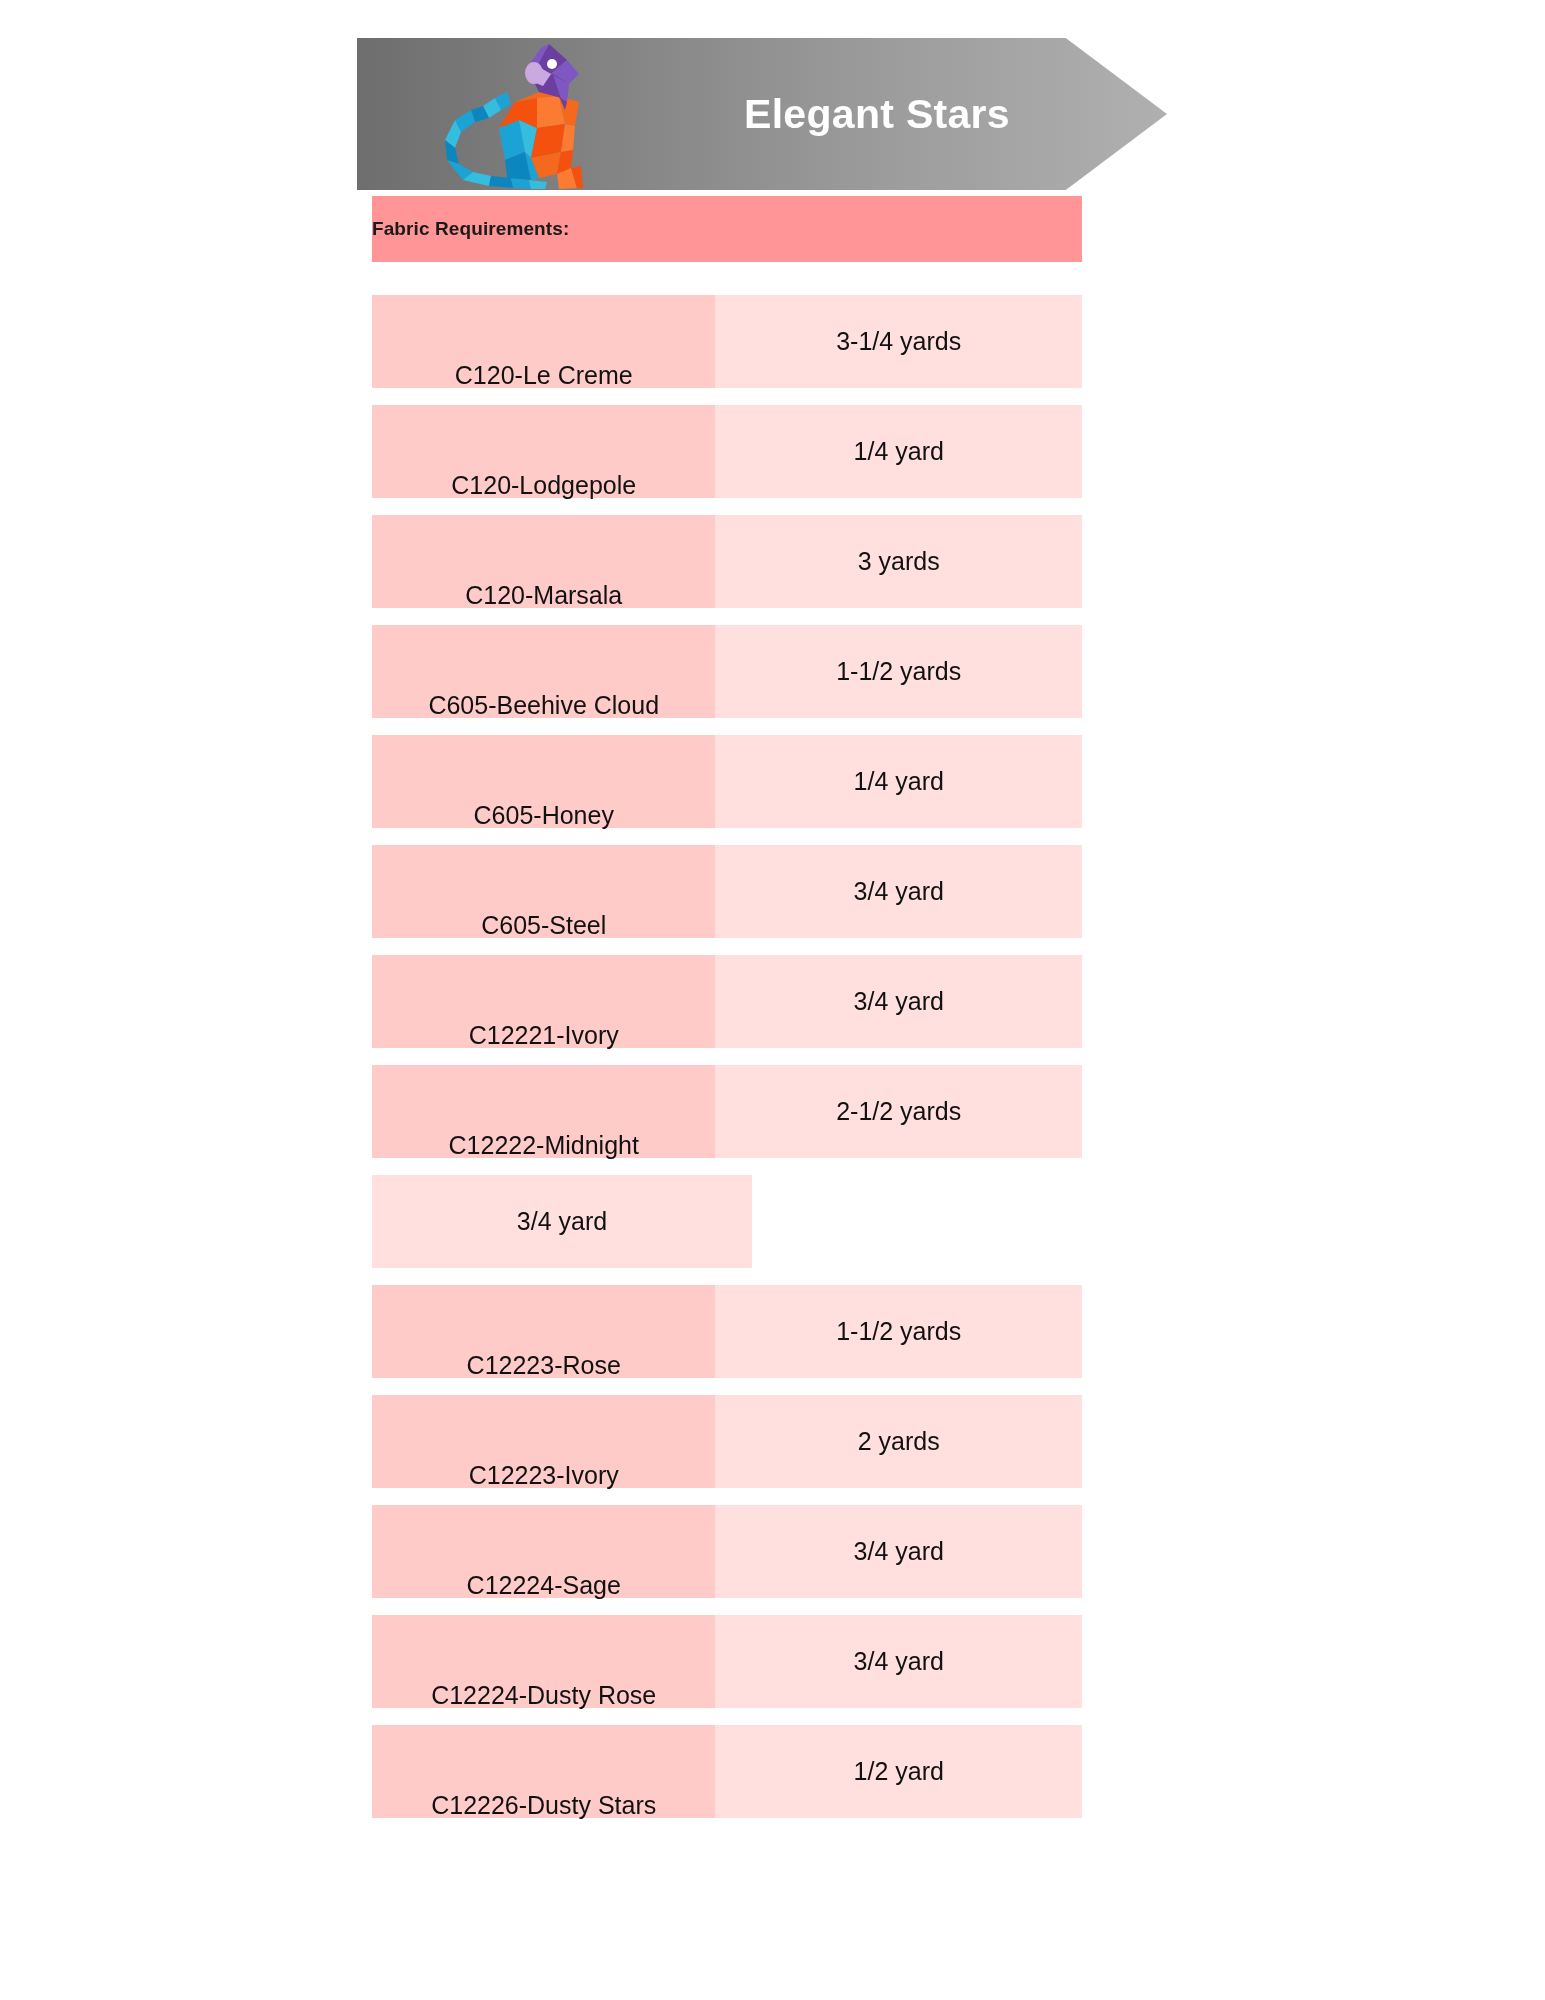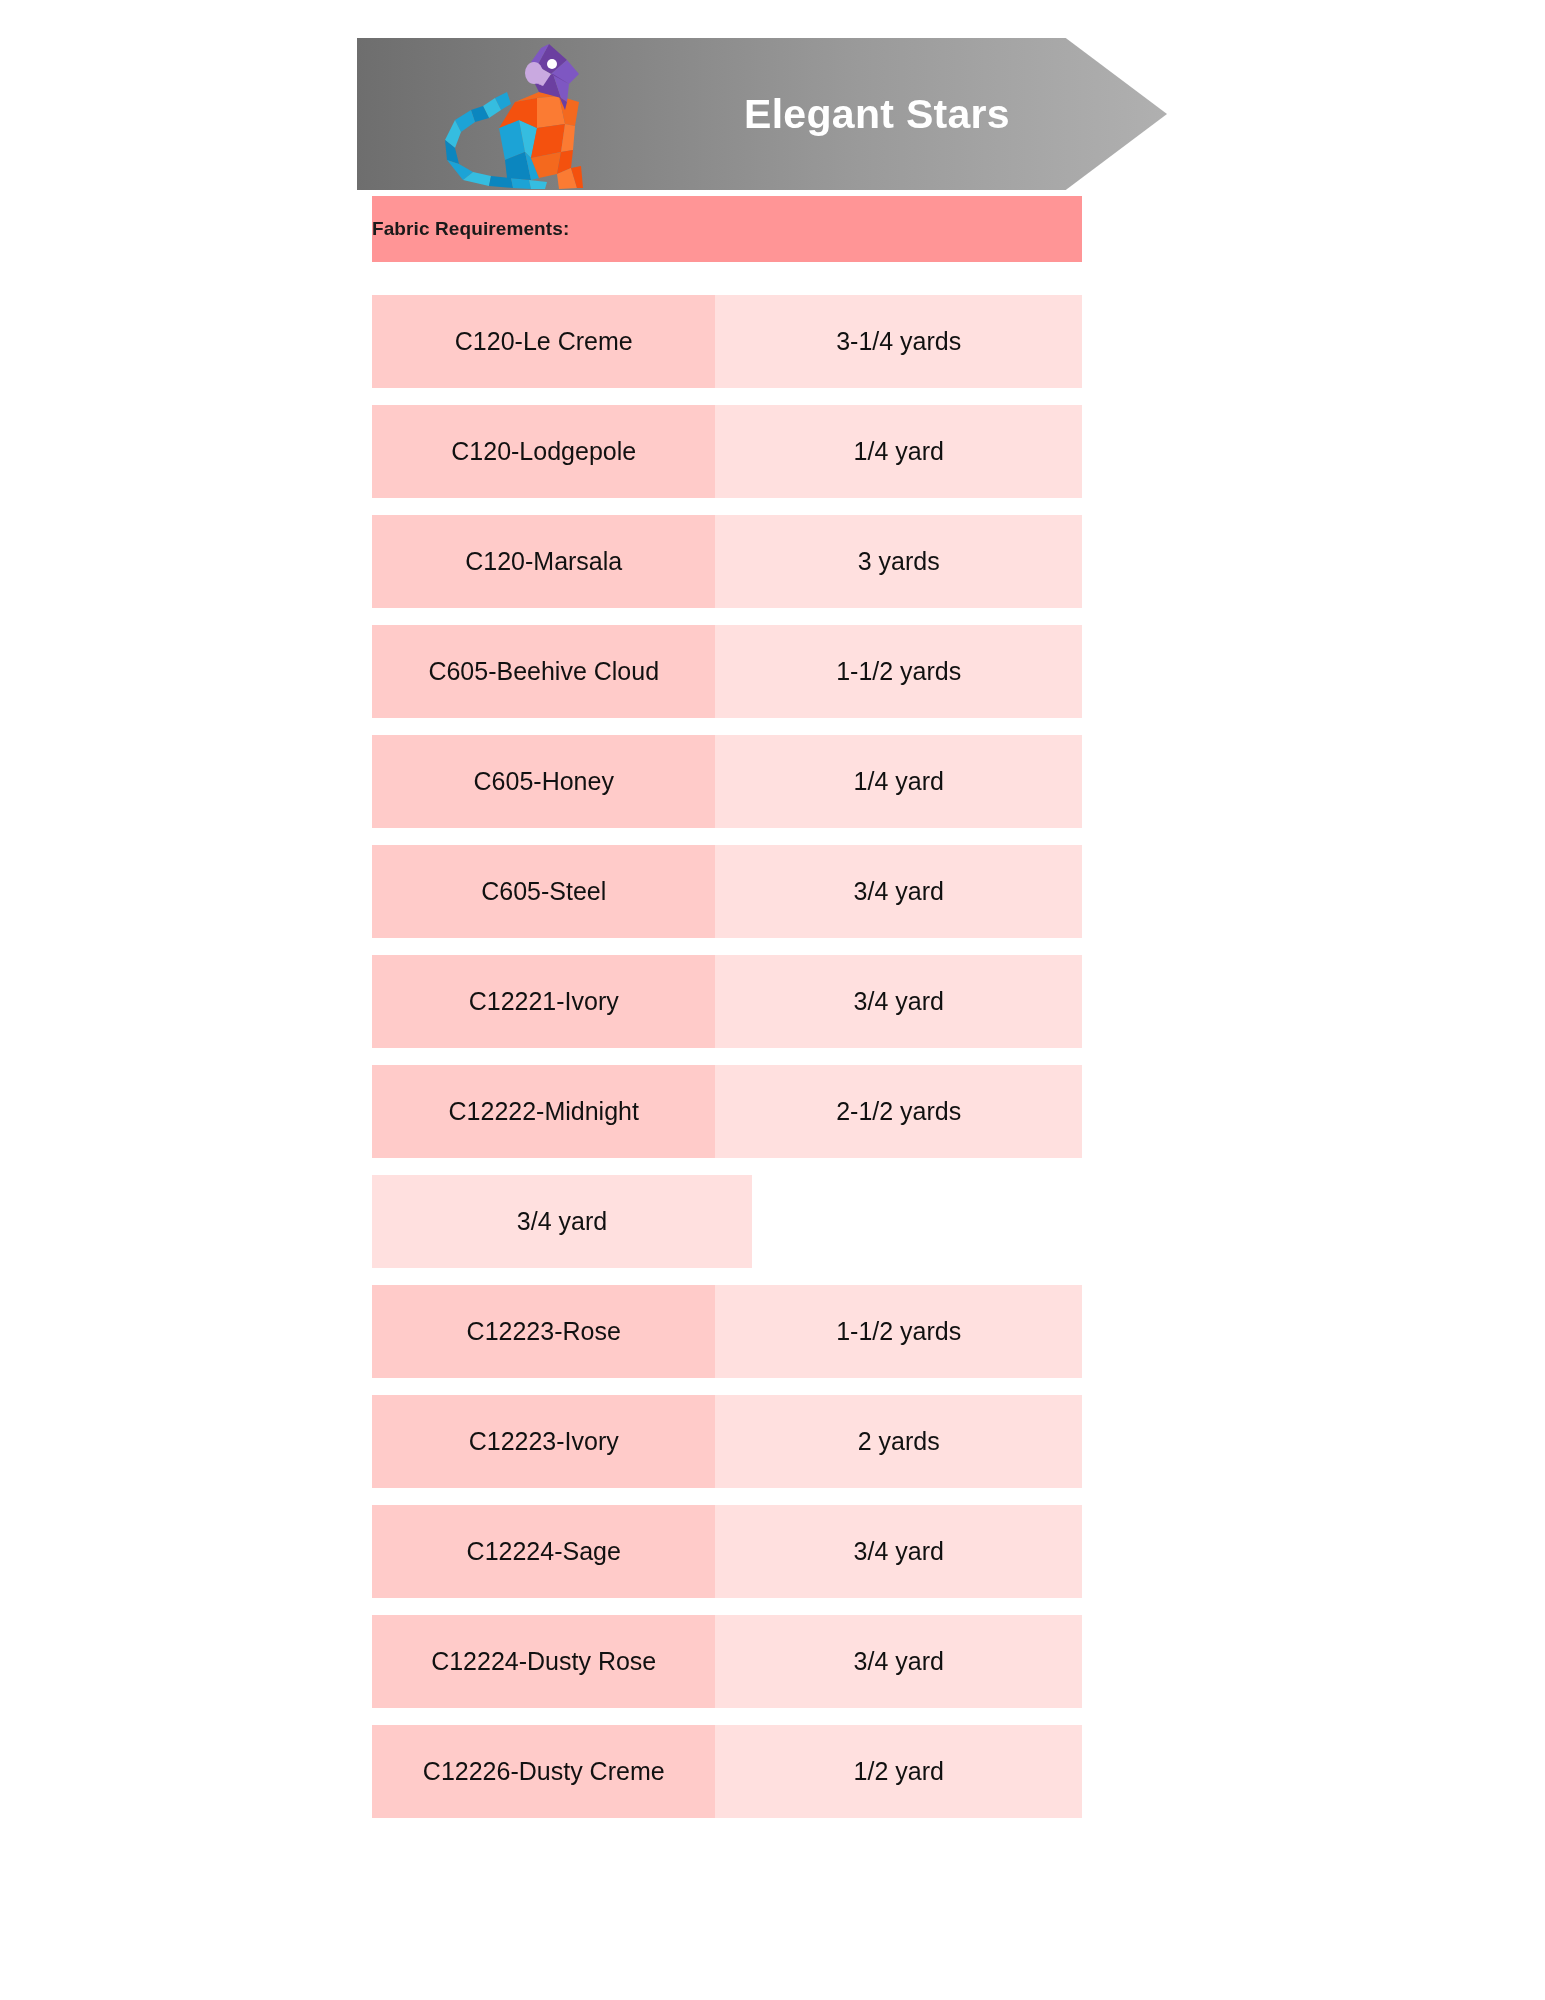--- a/index.html
+++ b/index.html
@@ -102,20 +102,21 @@
     display: flex;
     align-items: center;
     justify-content: center;
     height: 93px;
     box-sizing: border-box;
     padding: 0 10px;
   }
   .cell-name {
     width: 356px;
     background: #ffcbc9;
+    align-items: flex-end;
   }
   .cell-qty {
     width: 380px;
     background: #ffe0df;
   }
   .cell-text {
     font-size: 25px;
     color: #111111;
     white-space: nowrap;
     line-height: 1;
@@ -282,21 +283,21 @@
       <div class="row">
         <div class="cell cell-name">
           <span class="cell-text">C12224-Dusty Rose</span>
         </div>
         <div class="cell cell-qty">
           <span class="cell-text">3/4 yard</span>
         </div>
       </div>
       <div class="row">
         <div class="cell cell-name">
-          <span class="cell-text">C12226-Dusty Creme</span>
+          <span class="cell-text">C12226-Dusty Stars</span>
         </div>
         <div class="cell cell-qty">
           <span class="cell-text">1/2 yard</span>
         </div>
       </div>
     </div>
 
 </div>
 
 </body></html>

